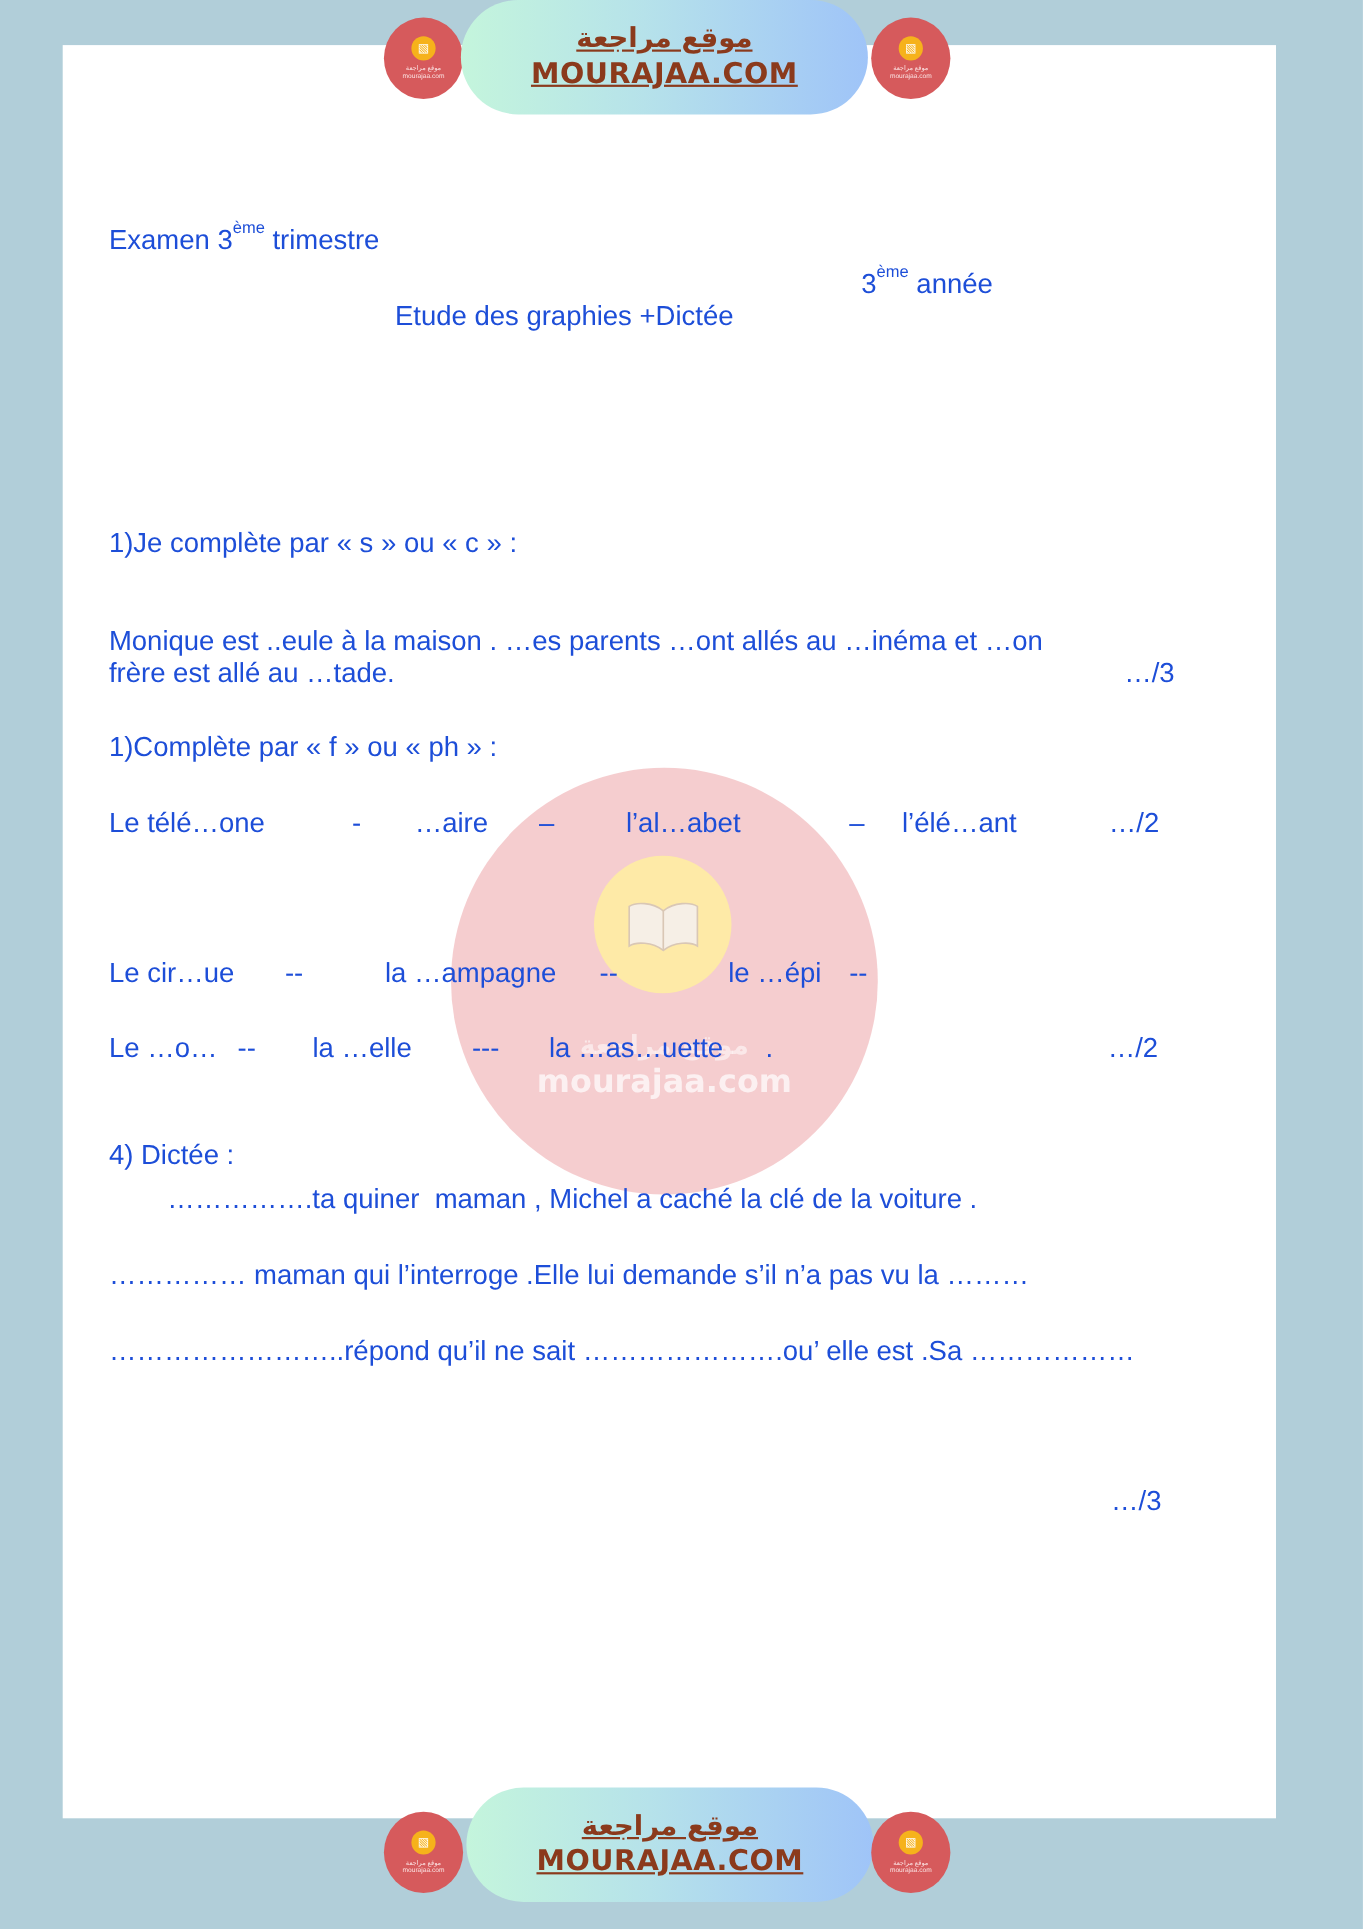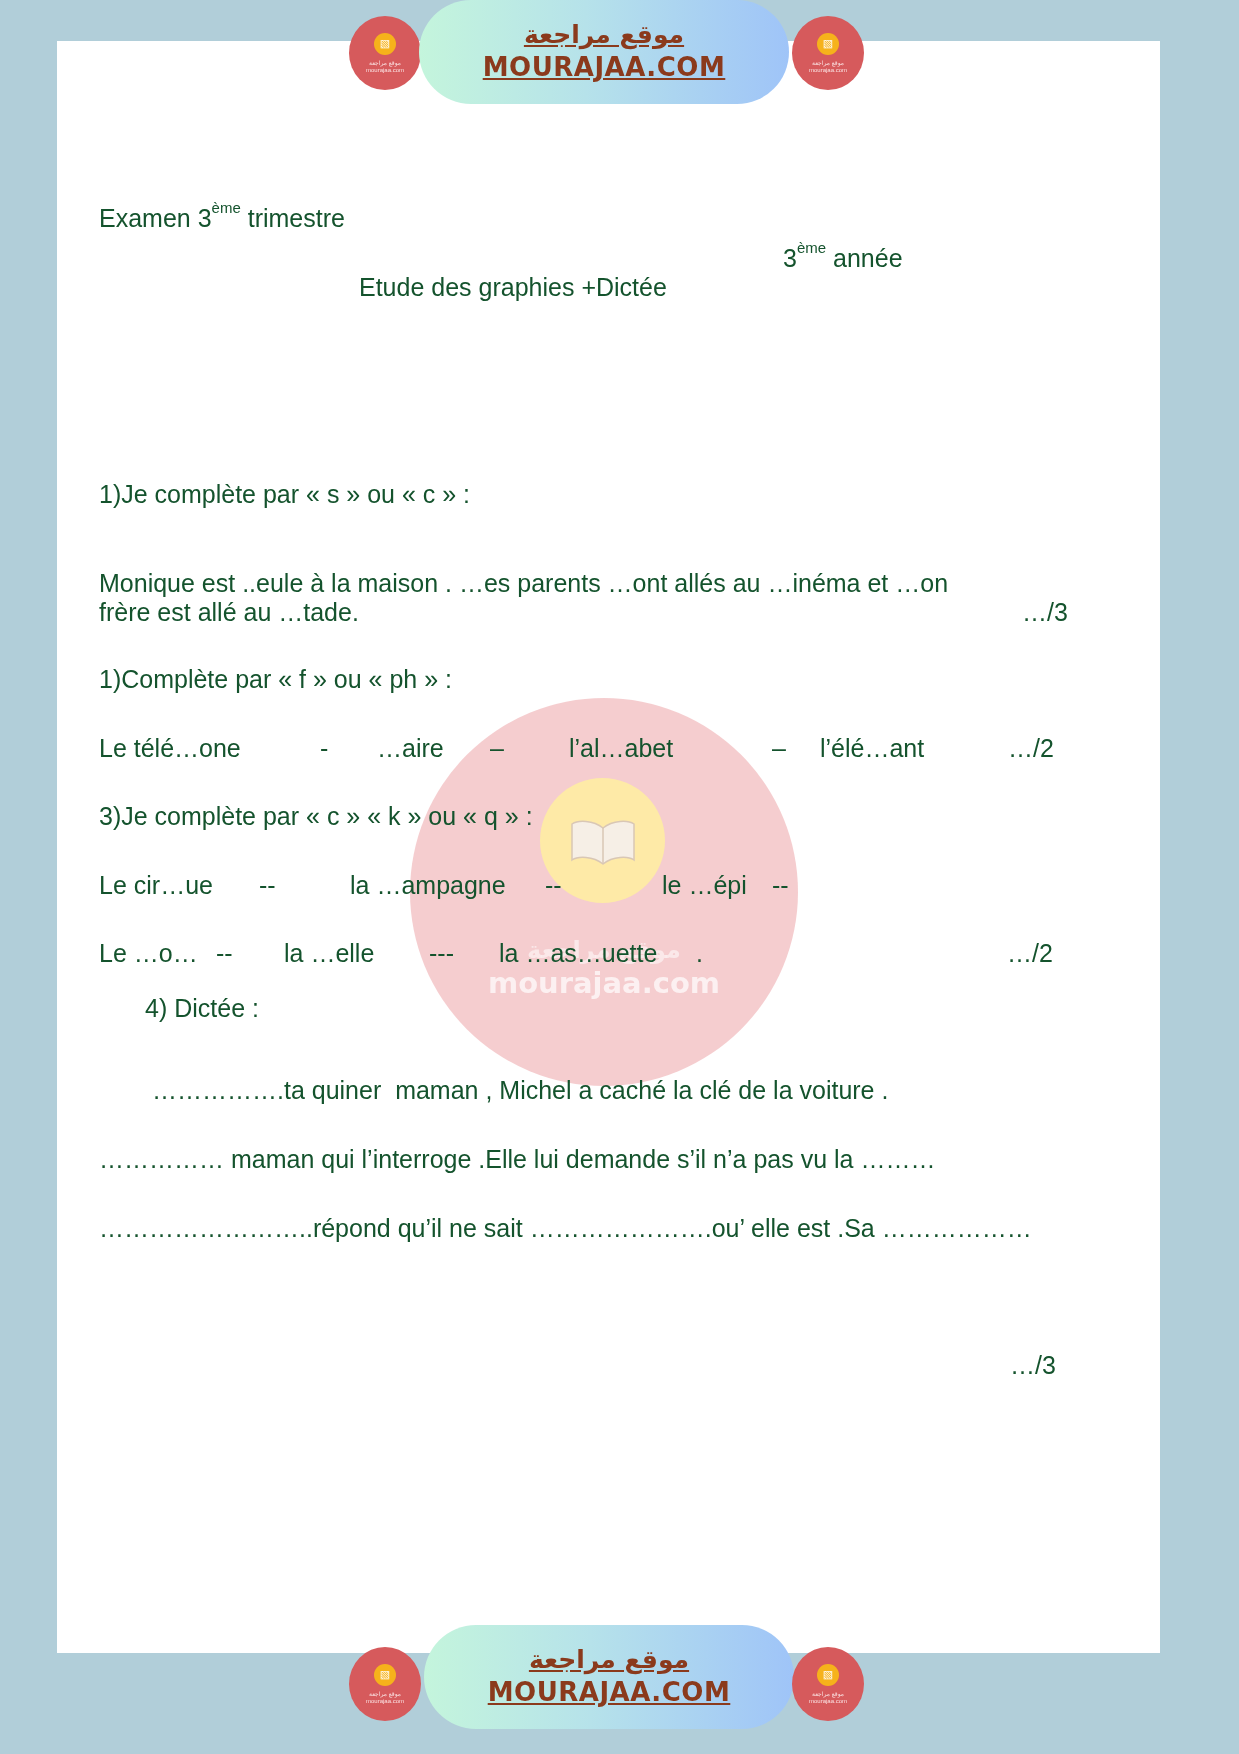--- a/index.html
+++ b/index.html
@@ -42,21 +42,21 @@
   .banner.bottom .badge.left { left:349px; top:25px; }
   .banner.bottom .badge.right { left:792px; top:25px; }
   .badge .dot {
     width:22px; height:22px; border-radius:50%; background:#f6b21b;
     display:flex; align-items:center; justify-content:center; font-size:11px; color:#fff;
   }
   .badge .tiny {
     font-size:6px; color:#fbe3e3; margin-top:5px; line-height:7px; text-align:center;
   }
   .text {
-    position:absolute; font-family:"Liberation Sans", sans-serif; font-size:25px; color:#14532d;
+    position:absolute; font-family:"Liberation Sans", sans-serif; font-size:25px; color:#1d4ed8;
     white-space:pre; line-height:30px;
   }
   .text sup { font-size:15px; vertical-align:top; position:relative; top:-10px; }
   .watermark {
     position:absolute; left:410px; top:698px; width:388px; height:388px; border-radius:50%;
     background:rgba(221,90,95,0.30);
   }
   .watermark .inner {
     position:absolute; left:130px; top:80px; width:125px; height:125px; border-radius:50%;
     background:rgba(255,238,160,0.85);
@@ -117,37 +117,36 @@
   <div class="text" style="left:99px;top:664px;">1)Complète par « f » ou « ph » :</div>
   <div class="text" style="left:99px;top:733px;">Le télé…one</div>
   <div class="text" style="left:320px;top:733px;">-</div>
   <div class="text" style="left:377px;top:733px;">…aire</div>
   <div class="text" style="left:490px;top:733px;">–</div>
   <div class="text" style="left:569px;top:733px;">l’al…abet</div>
   <div class="text" style="left:772px;top:733px;">–</div>
   <div class="text" style="left:820px;top:733px;">l’élé…ant</div>
   <div class="text" style="left:1008px;top:733px;">…/2</div>
 
-  <div class="text" style="left:99px;top:801px;">3)Je complète par « c » « k » ou « q » :</div>
   <div class="text" style="left:99px;top:870px;">Le cir…ue</div>
   <div class="text" style="left:259px;top:870px;">--</div>
   <div class="text" style="left:350px;top:870px;">la …ampagne</div>
   <div class="text" style="left:545px;top:870px;">--</div>
   <div class="text" style="left:662px;top:870px;">le …épi</div>
   <div class="text" style="left:772px;top:870px;">--</div>
 
   <div class="text" style="left:99px;top:938px;">Le …o…</div>
   <div class="text" style="left:216px;top:938px;">--</div>
   <div class="text" style="left:284px;top:938px;">la …elle</div>
   <div class="text" style="left:429px;top:938px;">---</div>
   <div class="text" style="left:499px;top:938px;">la …as…uette</div>
   <div class="text" style="left:696px;top:938px;">.</div>
   <div class="text" style="left:1007px;top:938px;">…/2</div>
 
-  <div class="text" style="left:99px;top:993px;margin-left:46px;">4) Dictée :</div>
+  <div class="text" style="left:99px;top:1035px;">4) Dictée :</div>
   <div class="text" style="left:152px;top:1075px;">…………….ta quiner  maman , Michel a caché la clé de la voiture .</div>
   <div class="text" style="left:99px;top:1144px;">…………… maman qui l’interroge .Elle lui demande s’il n’a pas vu la ………</div>
   <div class="text" style="left:99px;top:1213px;">……………………..répond qu’il ne sait ………………….ou’ elle est .Sa ………………</div>
   <div class="text" style="left:1010px;top:1350px;">…/3</div>
 </div>
 
 <div class="banner bottom">
   <div class="badge left">
     <div class="dot">▧</div>
     <div class="tiny"><span>موقع مراجعة</span><br><span>mourajaa.com</span></div>

